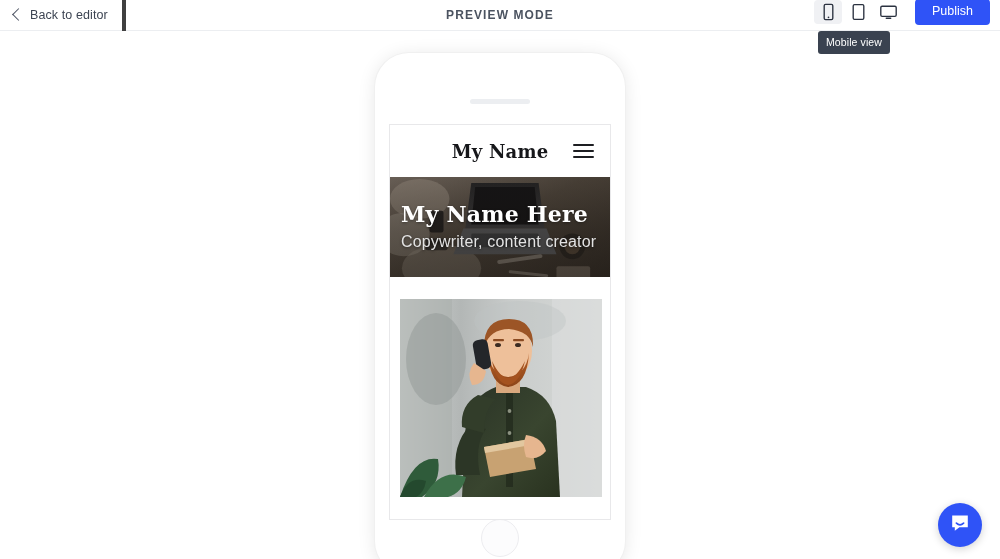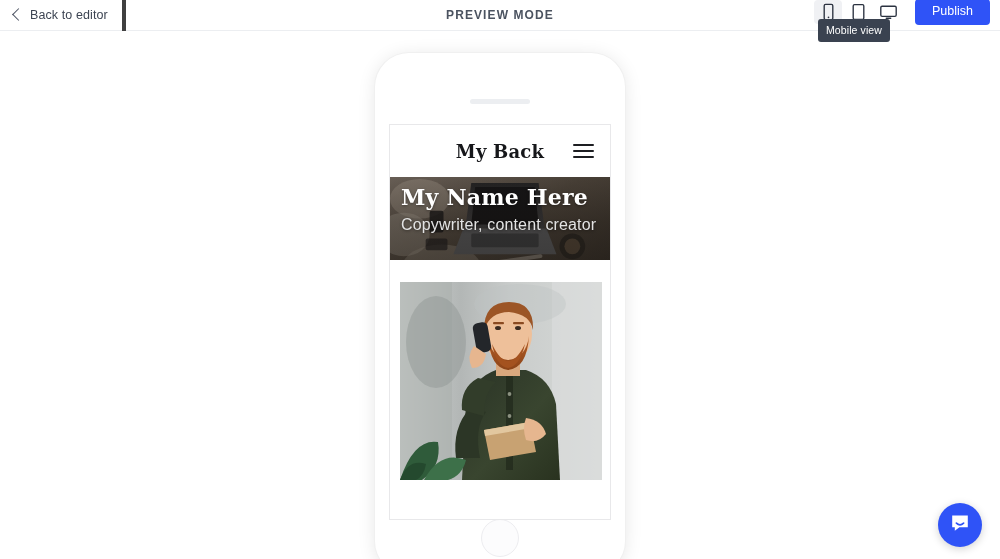--- a/index.html
+++ b/index.html
@@ -70,21 +70,21 @@
     padding: 6px 17px 7px 17px;
     border-radius: 4px;
     border: none;
     cursor: pointer;
     font-family: "Liberation Sans", sans-serif;
     line-height: 1;
   }
   
   .tooltip {
     position: absolute;
-    left: 818px; top: 19px;
+    left: 818px; top: 31px;
     background: #3a4250;
     color: #ffffff;
     font-size: 10.5px;
     padding: 5px 8px 6px 8px;
     border-radius: 3px;
     white-space: nowrap;
     z-index: 50;
     letter-spacing: .1px;
   }
 
@@ -150,21 +150,21 @@
     cursor: pointer;
   }
   .burger span {
     display: block; height: 2.2px; width: 100%;
     background: #1d1e22; border-radius: 1px;
   }
 
   
   .hero {
     position: relative;
-    height: 83px;
+    height: 100px;
     overflow: hidden;
     background: #2e2a26;
   }
   .hero-photo { position: absolute; inset: 0; }
   .hero-overlay {
     position: absolute; inset: 0;
     background: linear-gradient(180deg, rgba(18,14,10,.30) 0%, rgba(18,14,10,.46) 55%, rgba(18,14,10,.52) 100%);
   }
   .hero-text {
     position: absolute;
@@ -261,21 +261,21 @@
 
 <div class="canvas">
 
   <div class="phone">
     <div class="speaker"></div>
     <div class="home-btn"></div>
 
     <div class="screen">
 
       <div class="site-nav">
-        <div class="site-title">My Back</div>
+        <div class="site-title">My Name</div>
         <div class="burger">
           <span></span>
           <span></span>
           <span></span>
         </div>
       </div>
 
       <div class="hero">
         <svg class="hero-photo" viewBox="0 0 222 113" preserveAspectRatio="xMidYMid slice">
           <defs>

